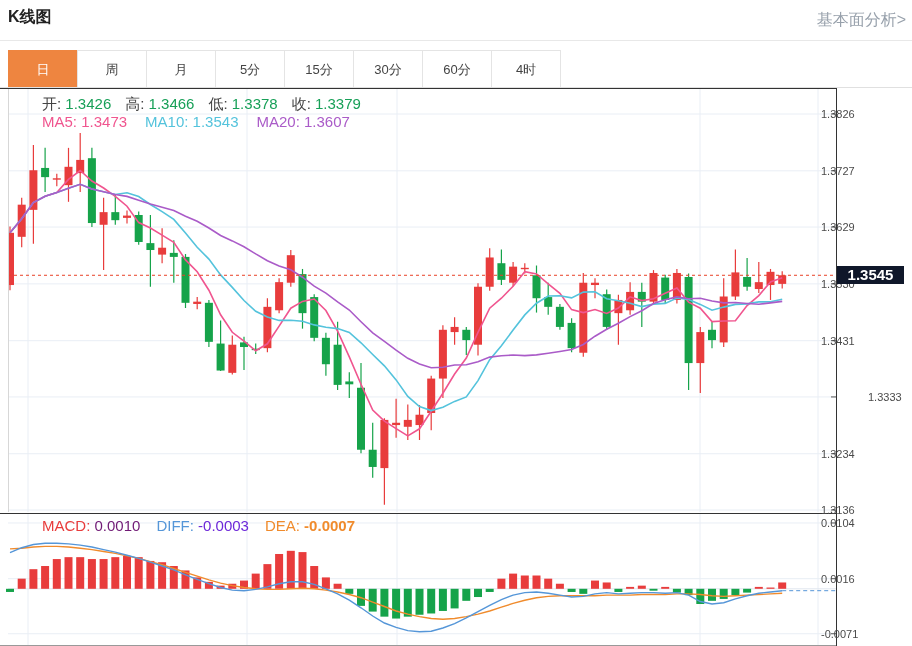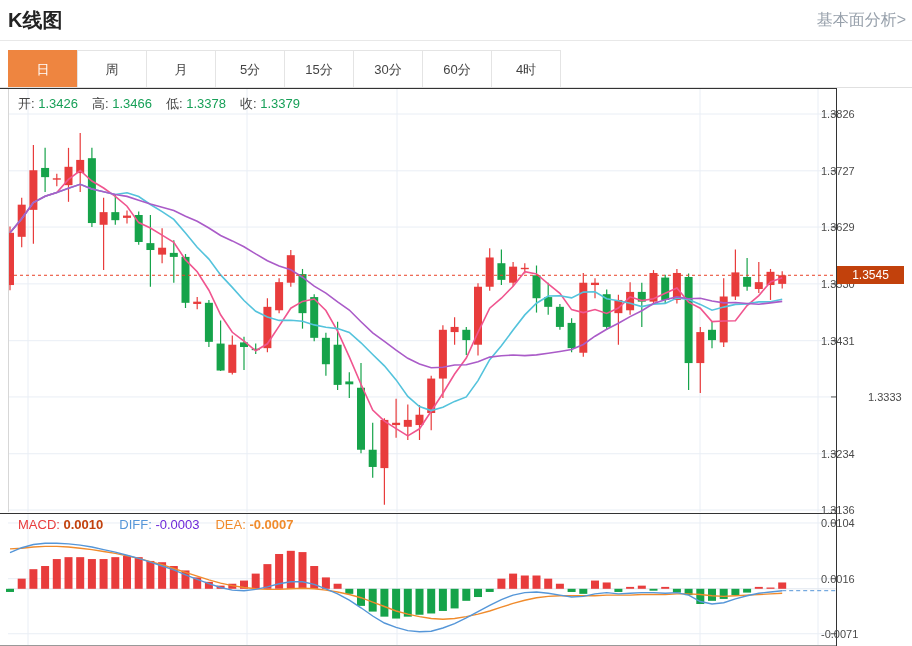--- a/index.html
+++ b/index.html
@@ -1,45 +1,45 @@
 <!DOCTYPE html>
 <html><head>
 <meta charset="utf-8">
 <style>
   * { margin:0; padding:0; box-sizing:border-box; }
   html,body { width:912px; height:646px; background:#fff; overflow:hidden;
     font-family:"Liberation Sans", sans-serif; }
   #app { position:relative; width:912px; height:646px; background:#fff; }
 
-  .page-title { position:absolute; left:8px; top:7px; font-size:20px; font-weight:bold; color:#222; }
+  .page-title { position:absolute; left:8px; top:7px; font-size:16px; font-weight:bold; color:#222; }
   .fund-link  { position:absolute; right:6px; top:10px; font-size:16px; color:#97a0ab; cursor:pointer; }
   .header-divider { position:absolute; left:0; top:40px; width:912px; height:1px; background:#e8e8e8; }
 
   .tabbar { position:absolute; left:8px; top:50px; height:38px; display:flex; }
   .tab { width:70px; height:38px; line-height:37px; text-align:center; font-size:13px;
          color:#444; background:#fff; border:1px solid #e4e4e4; margin-left:-1px; cursor:pointer; }
   .tab:first-child { margin-left:0; }
   .tab.active { background:#ee8540; border-color:#ee8540; color:#fff; }
   .tabbar-bottom { position:absolute; left:0; top:87px; width:912px; height:1px; background:#e0e0e0; }
 
   .chart-wrap { position:absolute; left:0; top:88px; width:912px; height:558px; }
   svg { display:block; }
   #main-svg { position:absolute; left:0; top:0; }
   #macd-svg { position:absolute; left:0; top:425px; }
 
-  .legend { position:absolute; display:flex; font-size:13px; white-space:nowrap; }
+  .legend { position:absolute; display:flex; font-size:15px; white-space:nowrap;margin-left:24px; }
   #ohlc-legend { left:18px; top:95px; gap:14px; }
   #ma-legend   { left:18px; top:113px; gap:18px; }
   #macd-legend { left:18px; top:517px; gap:16px; }
   .legend .lbl { color:#444; }
 
   .tick-label { position:absolute; left:821px; font-size:11px; color:#4a4a4a; }
 
-  .price-tag { position:absolute; left:837px; width:67px; height:18px; background:#c2410c;
-               color:#fff; font-size:12px; font-weight:normal; text-align:center; line-height:18px; }
+  .price-tag { position:absolute; left:837px; width:67px; height:18px; background:#0f172a;
+               color:#fff; font-size:15px; font-weight:bold; text-align:center; line-height:18px; }
 </style>
 </head>
 <body>
 
 <div id="app">
   <div class="page-title">K线图</div>
   <div class="fund-link">基本面分析&gt;</div>
   <div class="header-divider"></div>
 
   <div class="tabbar" id="tabbar">
@@ -316,22 +316,27 @@
         <line x1="836.5" y1="0" x2="836.5" y2="133" stroke="#333333" stroke-width="1"></line>
       </svg>
   </div>
 
   <div class="legend" id="ohlc-legend">
       <span><span class="lbl" style="color: rgb(68, 68, 68);">开:</span><span style="color: rgb(24, 160, 88);"> 1.3426</span></span>
       <span><span class="lbl" style="color: rgb(68, 68, 68);">高:</span><span style="color: rgb(24, 160, 88);"> 1.3466</span></span>
       <span><span class="lbl" style="color: rgb(68, 68, 68);">低:</span><span style="color: rgb(24, 160, 88);"> 1.3378</span></span>
       <span><span class="lbl" style="color: rgb(68, 68, 68);">收:</span><span style="color: rgb(24, 160, 88);"> 1.3379</span></span>
     </div>
+  <div class="legend" id="ma-legend">
+      <span><span style="color: rgb(240, 85, 143);">MA5:</span><span style="color: rgb(240, 85, 143);"> 1.3473</span></span>
+      <span><span style="color: rgb(84, 195, 220);">MA10:</span><span style="color: rgb(84, 195, 220);"> 1.3543</span></span>
+      <span><span style="color: rgb(170, 91, 200);">MA20:</span><span style="color: rgb(170, 91, 200);"> 1.3607</span></span>
+    </div>
   <div class="legend" id="macd-legend">
-      <span><span style="color: rgb(232, 60, 60);">MACD:</span><span style="color: #c2410c; font-weight: bold;"> 0.0010</span></span>
+      <span><span style="color: rgb(232, 60, 60);">MACD:</span><span style="color: #701a75;"> 0.0010</span></span>
       <span><span style="color: rgb(85, 150, 216);">DIFF:</span><span style="color: #6d28d9;"> -0.0003</span></span>
       <span><span style="color: rgb(240, 139, 44);">DEA:</span><span style="color: rgb(240, 139, 44); font-weight: bold;"> -0.0007</span></span>
     </div>
 
   <div id="tick-layer">
       <div class="tick-label" style="top: 108px;">1.3826</div>
       <div class="tick-label" style="top: 164.817px;">1.3727</div>
       <div class="tick-label" style="top: 221.061px;">1.3629</div>
       <div class="tick-label" style="top: 277.878px;">1.3530</div>
       <div class="tick-label" style="top: 334.696px;">1.3431</div>

